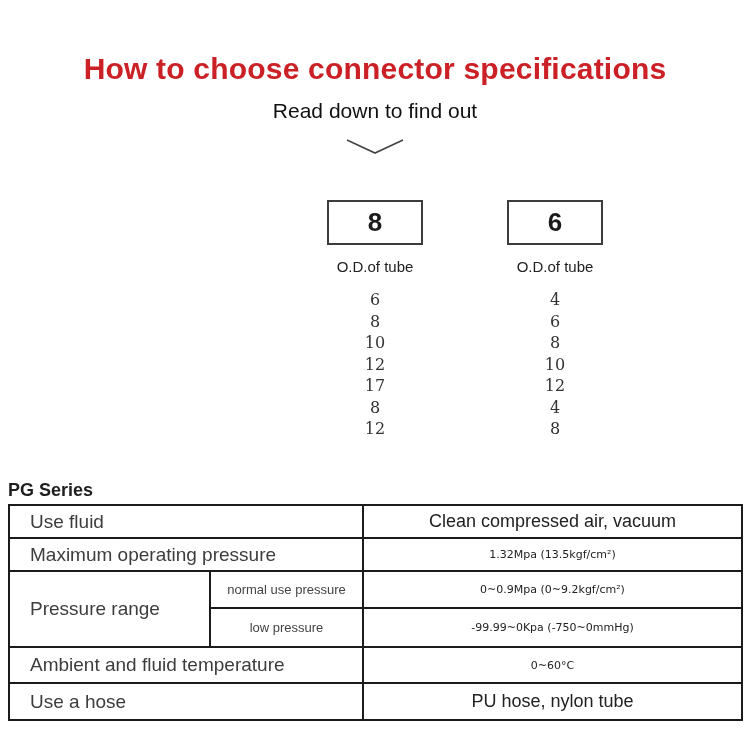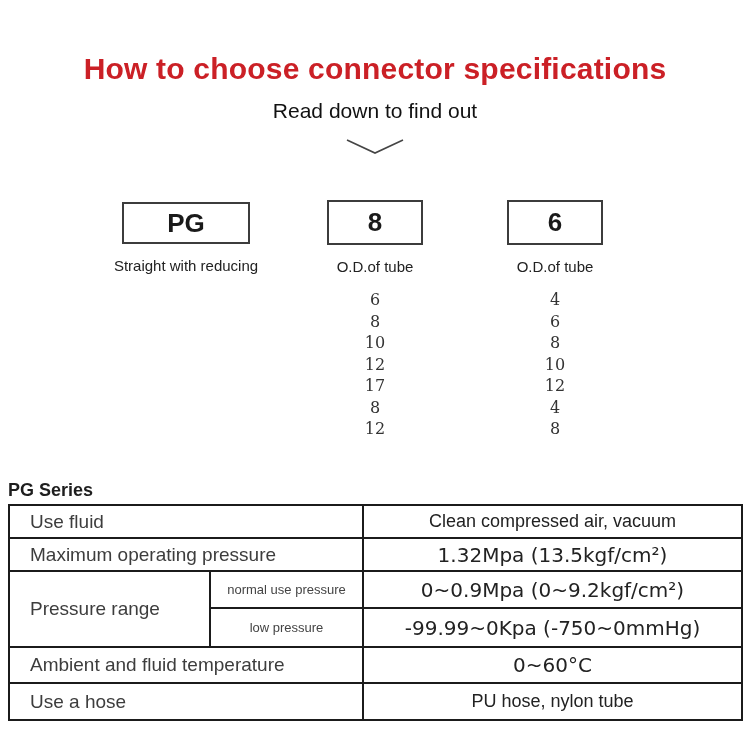--- a/index.html
+++ b/index.html
@@ -111,43 +111,39 @@
   td.sub {
     text-align: center;
     font-size: 13px;
     color: #444;
   }
   td.val {
     text-align: center;
     color: #222;
   }
   td.val-lg { font-size: 18px; font-family: "Liberation Sans", sans-serif; border-radius: 9px; }
-  td.val-md { font-size: 20px; font-family: "DejaVu Sans", sans-serif; }
+  td.val-md { font-size: 11px; font-family: "DejaVu Sans", sans-serif; }
   tr.r1 { height: 33px; }
   tr.r2 { height: 33px; }
   tr.r3 { height: 37px; }
   tr.r4 { height: 39px; }
   tr.r5 { height: 36px; }
   tr.r6 { height: 37px; }
 </style>
 </head>
 <body>
 
 <div class="page">
 
   <div class="title">How to choose connector specifications</div>
   <div class="subtitle">Read down to find out</div>
   <svg class="chevron" viewBox="0 0 60 22">
     <path d="M2 4 L30 17 L58 4" fill="none" stroke="#454545" stroke-width="1.6"></path>
   </svg>
 
-  <div class="col col-1">
-    <div class="spec-box box-wide">PG</div>
-    <div class="spec-label">Straight with reducing</div>
-  </div>
 
   <div class="col col-2">
     <div class="spec-box box-narrow">8</div>
     <div class="spec-label">O.D.of tube</div>
     <div class="nums">
       <span>6</span>
       <span>8</span>
       <span>10</span>
       <span>12</span>
       <span>17</span>

